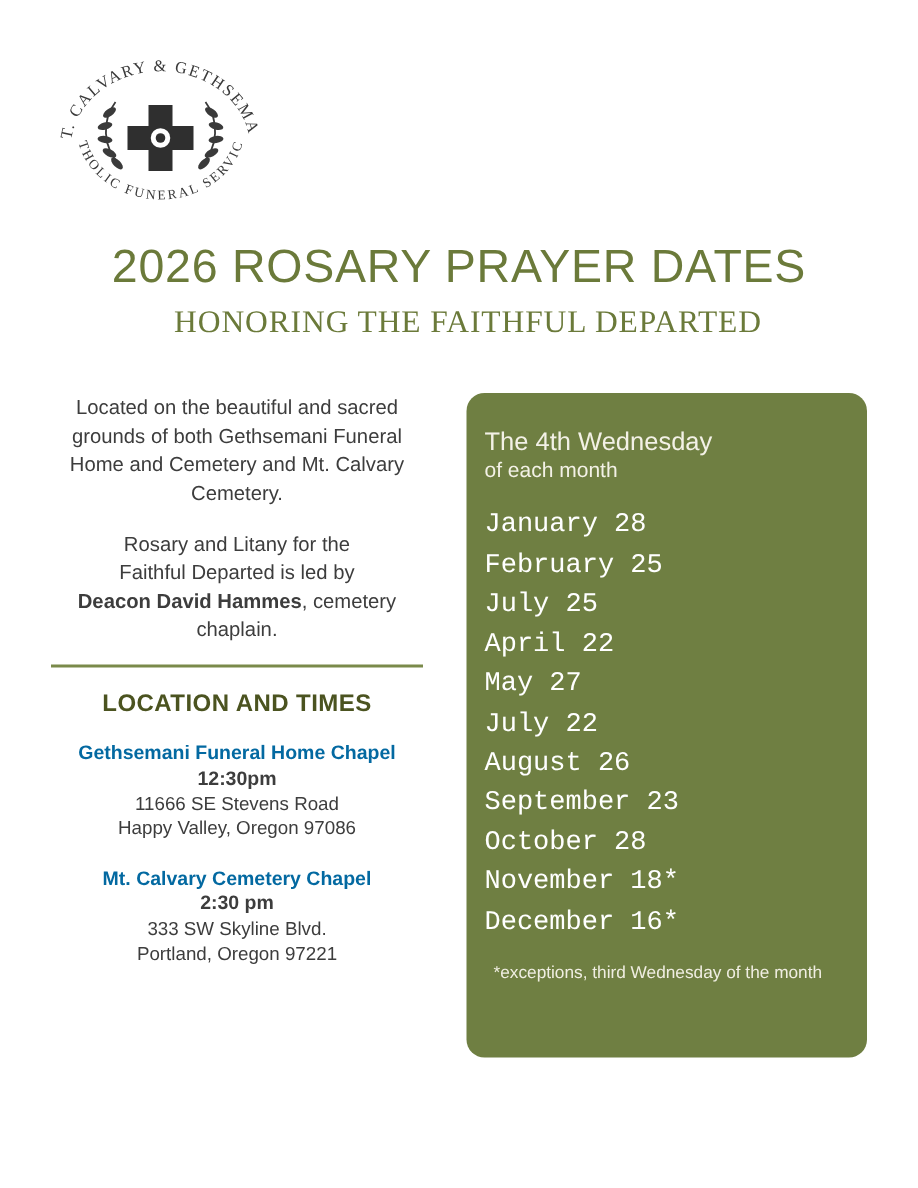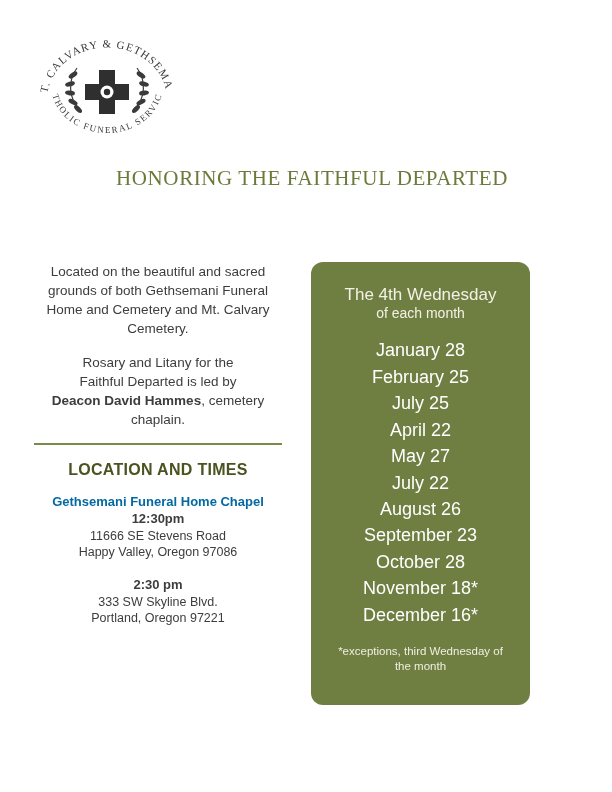--- a/index.html
+++ b/index.html
@@ -103,44 +103,44 @@
     color: #3d3d3d;
     line-height: 1.32;
     margin: 2px 0 0 0;
   }
 
   
   .green-panel {
     position: absolute;
     left: 311px;
     top: 262px;
-    width: 219px;
+    width: 267px;
     height: 443px;
     background: #6f7f42;
     border-radius: 12px;
     color: #f1efe4;
-    text-align: center;
     box-sizing: border-box;
     padding: 22px 12px 14px 12px;
   }
   .panel-head-1 {
     font-size: 17px;
     line-height: 1.25;
     margin: 0;
     color: #f3f1e6;
   }
   .panel-head-2 {
     font-size: 14px;
     margin: 0 0 16px 0;
     color: #f3f1e6;
   }
   .date-list {
     list-style: none;
-    margin: 16px;
+    margin: 0;
     padding: 0;
+    font-family: Liberation Mono, monospace;
   }
   .date-list li {
     font-size: 18px;
     line-height: 1.47;
     color: #ffffff;
     font-weight: 400;
   }
   .panel-note {
     font-size: 11.5px;
     line-height: 1.3;
@@ -183,20 +183,21 @@
 
     <g>
       <path d="M67,42 h16 v14 h14 v16 h-14 v14 h-16 v-14 h-14 v-16 h14 z" fill="#2f2f2f"></path>
       <circle cx="75" cy="64" r="6.5" fill="#ffffff"></circle>
       <circle cx="75" cy="64" r="3.2" fill="#2f2f2f"></circle>
     </g>
   </svg>
 </div>
 
 <div class="title-block">
+  <h1 class="main-title">2026 ROSARY PRAYER DATES</h1>
   <h2 class="sub-title">HONORING THE FAITHFUL DEPARTED</h2>
 </div>
 
 <div class="left-col">
 
   <p class="para">Located on the beautiful and sacred grounds of both Gethsemani Funeral Home and Cemetery and Mt. Calvary Cemetery.</p>
 
   <p class="para">
     <span>Rosary and Litany for the</span><br>
     <span>Faithful Departed is led by</span><br>
@@ -210,20 +211,21 @@
   <div class="venue">
     <p class="venue-name">Gethsemani Funeral Home Chapel</p>
     <p class="venue-time">12:30pm</p>
     <p class="venue-addr">
       <span>11666 SE Stevens Road</span><br>
       <span>Happy Valley, Oregon 97086</span>
     </p>
   </div>
 
   <div class="venue">
+    <p class="venue-name">Mt. Calvary Cemetery Chapel</p>
     <p class="venue-time">2:30 pm</p>
     <p class="venue-addr">
       <span>333 SW Skyline Blvd.</span><br>
       <span>Portland, Oregon 97221</span>
     </p>
   </div>
 
 </div>
 
 <div class="green-panel">

